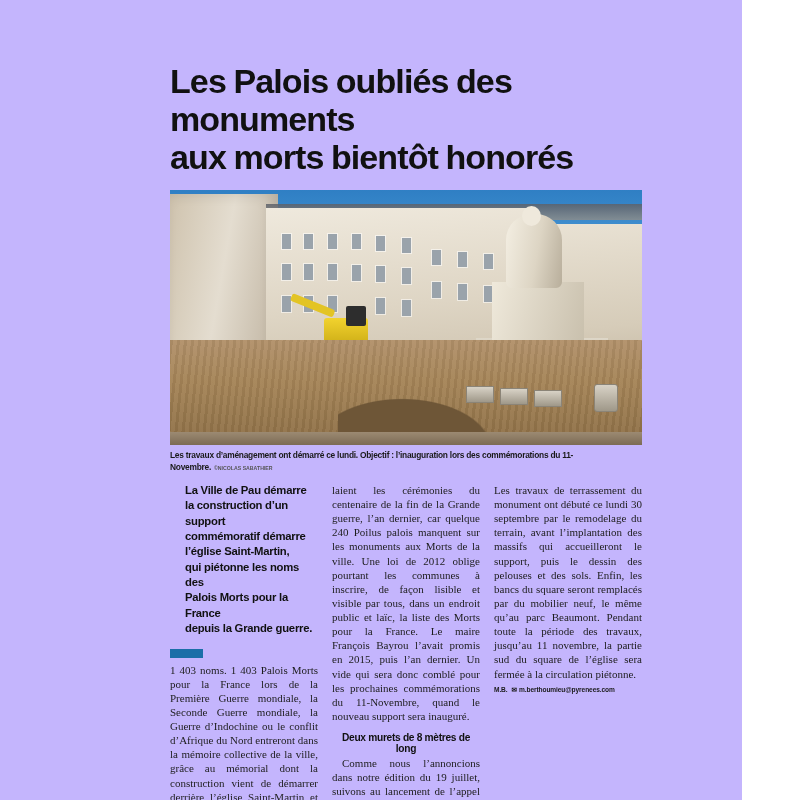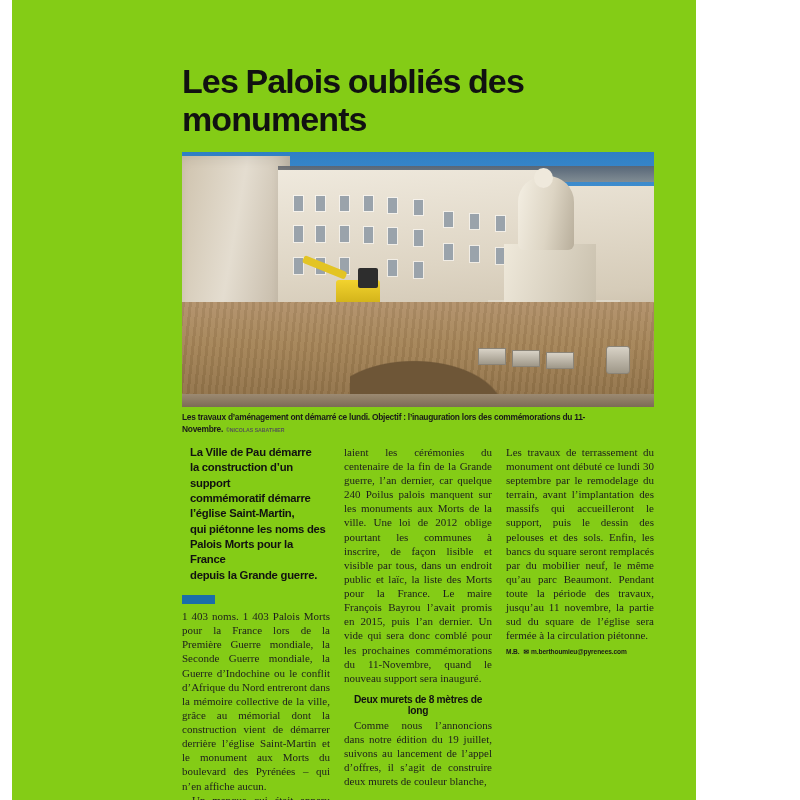--- a/index.html
+++ b/index.html
@@ -11,24 +11,24 @@
     width: 800px;
     height: 800px;
     overflow: hidden;
     font-family: "Liberation Serif", serif;
     color: #1a1a1a;
     -webkit-font-smoothing: antialiased;
   }
 
   .page {
     position: absolute;
-    left: 12px; top: 0;
-    width: 684px;
+    left: 0; top: 0;
+    width: 742px;
     height: 800px;
-    background: #84cc16;
+    background: #c4b5fd;
   }
 
   .article {
     position: absolute;
     left: 170px;
     top: 62px;
     width: 472px;
   }
 
   
@@ -232,21 +232,21 @@
     flex: 0 0 148px;
   }
 
   .standfirst {
     font-family: "Liberation Sans", sans-serif;
     font-weight: bold;
     font-size: 11.3px;
     line-height: 1.36;
     color: #111;
     letter-spacing: -0.25px;
-    margin: 0 0 12px 8px;
+    margin: 0 0 12px 15px;
   }
   .standfirst span { display: block; }
 
   .bluemark {
     width: 33px;
     height: 9px;
     background: #1b6ea8;
     margin: 0 0 5px 0;
   }
 
@@ -285,20 +285,21 @@
   .byline .email { font-weight: bold; }
 </style>
 </head>
 <body>
 
 <div class="page">
   <div class="article">
 
     <h1 class="headline">
       <span class="headline-line">Les Palois oubliés des monuments</span>
+      <span class="headline-line">aux morts bientôt honorés</span>
     </h1>
 
     <div class="photo-wrap">
       <div class="photo">
         <div class="bldg-left"></div>
         <div class="roofline"></div>
         <div class="bldg-row"></div>
         <div class="bldg-row2"></div>
 
         <div class="win" style="left:112px;top:44px;width:9px;height:15px;"></div>

